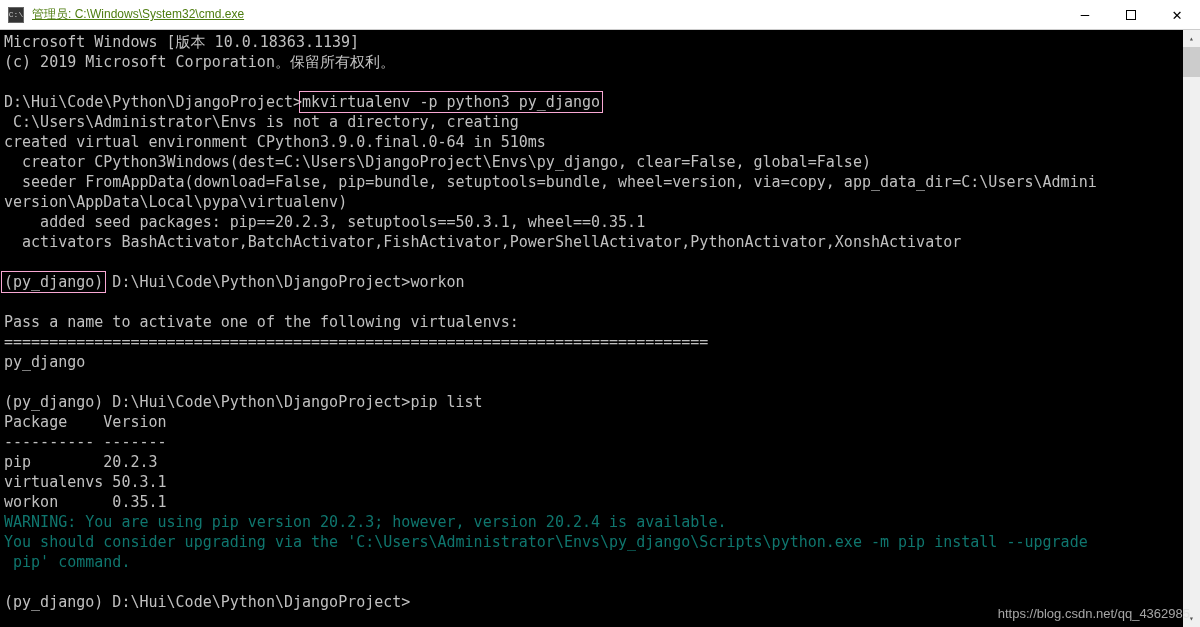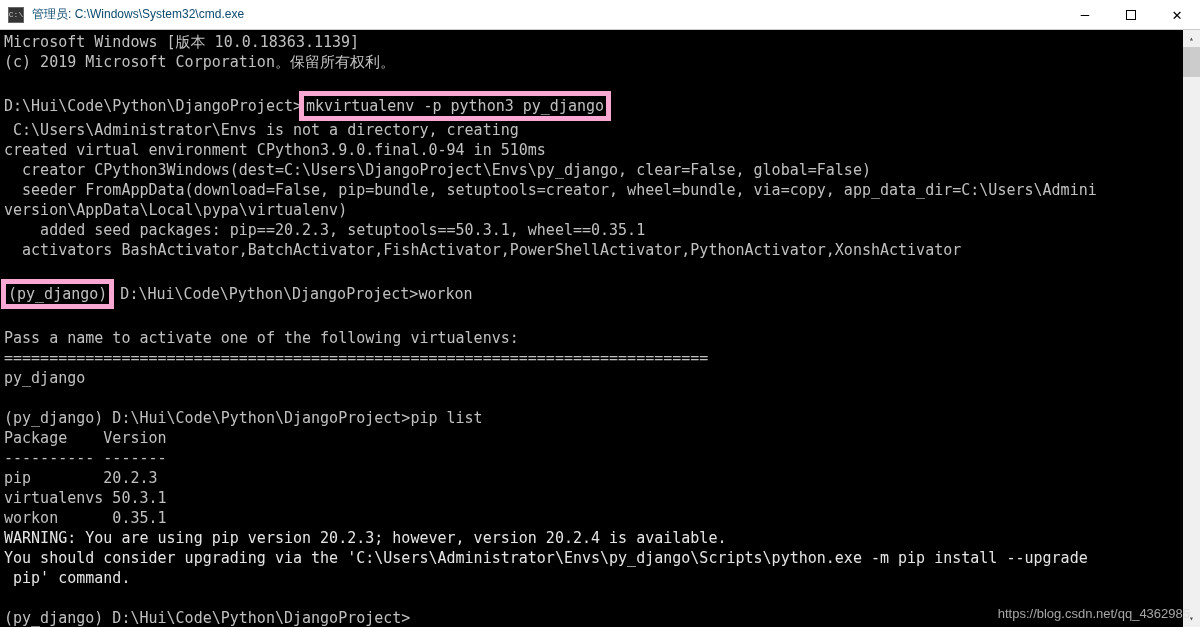--- a/index.html
+++ b/index.html
@@ -34,22 +34,23 @@
   font-size: 8px;
   color: #ccc;
   display: flex;
   align-items: center;
   justify-content: center;
 }
 .titlebar-text {
   flex: 1;
   font-family: "Microsoft YaHei", sans-serif;
   font-size: 12px;
-  color: #0c4a6e;
+  color: #4d7c0f;
   padding-left: 2px;
+  text-decoration: underline;
 }
 .titlebar-controls {
   display: flex;
   height: 100%;
 }
 .tb-btn {
   width: 46px;
   height: 100%;
   display: flex;
   align-items: center;
@@ -94,26 +95,26 @@
   height: 30px;
   background: #ccc;
   position: absolute;
   top: 17px;
 }
 .scroll-arrow.bottom {
   position: absolute;
   bottom: 0;
 }
 .hlbox {
-  border: 5px solid #f9a8d4;
+  border: 1px solid #f9a8d4;
   display: inline-block;
   padding: 0 2px;
   margin: -1px -3px;
 }
-.warn { color: #e5e5e5; }
+.warn { color: #0f766e; }
 .watermark {
   position: absolute;
   right: 10px;
   bottom: 6px;
   color: rgba(220,220,220,0.75);
   font-family: Arial, sans-serif;
   font-size: 13px;
   margin-top: 8px;
 }
 .sq-max {
@@ -138,23 +139,23 @@
         </div>
       <div class="tb-btn close">✕</div>
     </div>
   </div>
 
   <div class="terminal"><span>Microsoft Windows [版本 10.0.18363.1139]</span>
 <span>(c) 2019 Microsoft Corporation。保留所有权利。</span>
 
 <span>D:\Hui\Code\Python\DjangoProject&gt;</span><span class="hlbox">mkvirtualenv -p python3 py_django</span>
 <span> C:\Users\Administrator\Envs is not a directory, creating</span>
-<span>created virtual environment CPython3.9.0.final.0-94 in 510ms</span>
+<span>created virtual environment CPython3.9.0.final.0-64 in 510ms</span>
 <span>  creator CPython3Windows(dest=C:\Users\DjangoProject\Envs\py_django, clear=False, global=False)</span>
-<span>  seeder FromAppData(download=False, pip=bundle, setuptools=creator, wheel=bundle, via=copy, app_data_dir=C:\Users\Admini</span>
+<span>  seeder FromAppData(download=False, pip=bundle, setuptools=bundle, wheel=version, via=copy, app_data_dir=C:\Users\Admini</span>
 <span>version\AppData\Local\pypa\virtualenv)</span>
 <span>    added seed packages: pip==20.2.3, setuptools==50.3.1, wheel==0.35.1</span>
 <span>  activators BashActivator,BatchActivator,FishActivator,PowerShellActivator,PythonActivator,XonshActivator</span>
 
 <span class="hlbox">(py_django)</span><span> D:\Hui\Code\Python\DjangoProject&gt;workon</span>
 
 <span>Pass a name to activate one of the following virtualenvs:</span>
 <span>==============================================================================</span>
 <span>py_django</span>
 

